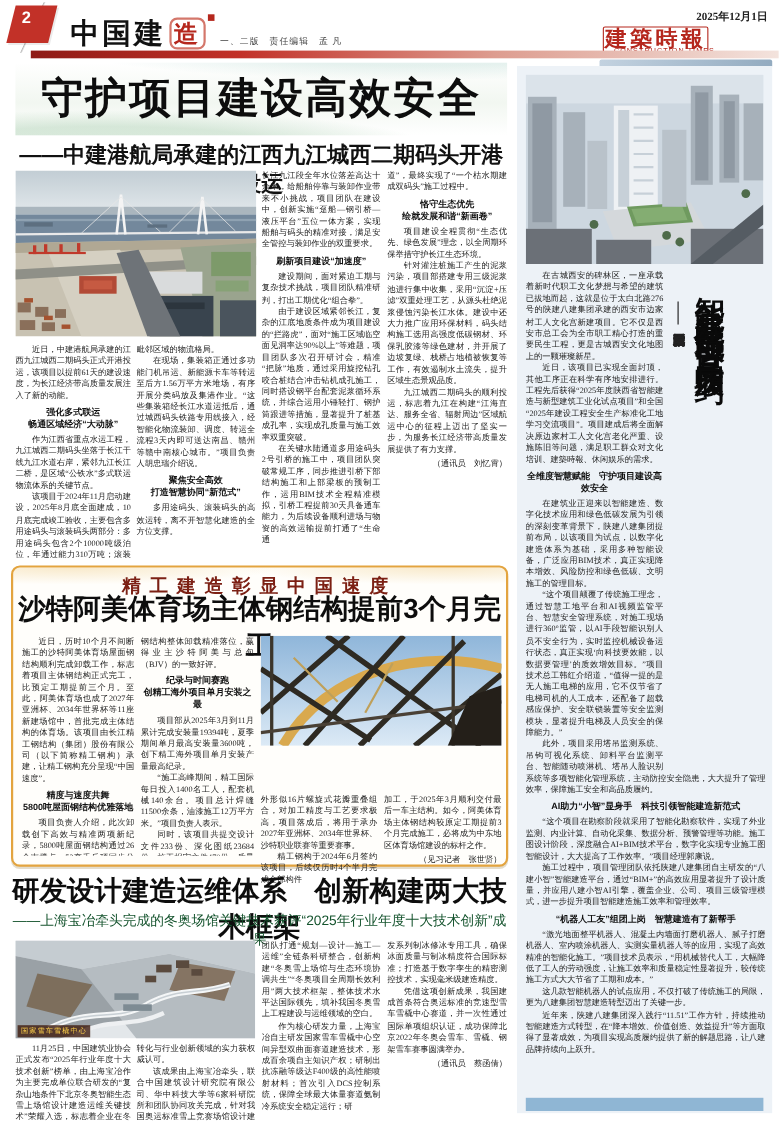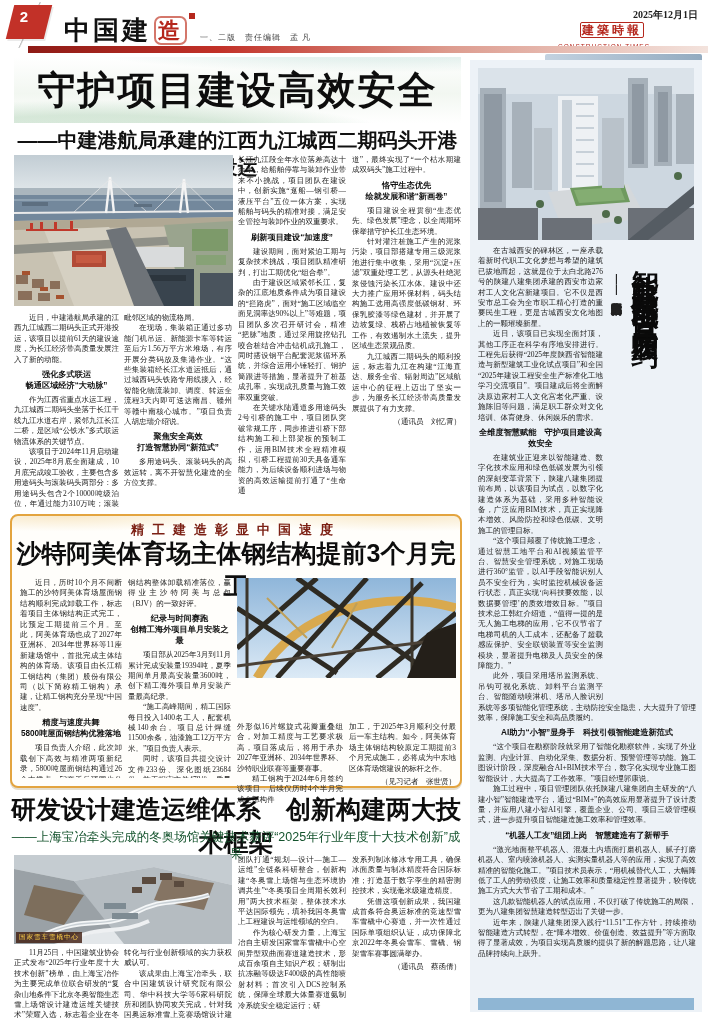--- a/index.html
+++ b/index.html
@@ -14,21 +14,21 @@
                   font-weight:700; padding:3px 0 0 8px; font-family:"Liberation Sans",sans-serif; }
   .hdr-slash { left:2px; top:2px; width:58px; height:46px;
                background:linear-gradient(115deg, transparent 47%, #b9b9b9 48%, transparent 50%); }
   .brand { left:64px; top:13px; font-size:26px; font-weight:900; letter-spacing:3px;
            font-family:"Liberation Sans",sans-serif; color:#111; }
   .brand .zao { color:#b5271d; border:2px solid #d4776b; border-radius:7px; padding:0 2px;
                 font-size:22px; margin-left:3px; position:relative; top:-1px; }
   .brand .seal { display:inline-block; width:6px; height:6px; background:#b5271d; margin-left:2px; vertical-align:top; }
   .edition { left:200px; top:32px; font-size:8px; color:#444; letter-spacing:1px; }
   .dateline { right:10px; top:8px; font-size:10px; color:#222; font-weight:700; }
-  .masthead-cn { right:64px; top:22px; font-size:12px; font-weight:900; color:#b5271d;
+  .masthead-cn { right:64px; top:22px; font-size:20px; font-weight:900; color:#b5271d;
                  letter-spacing:3px; font-family:"Liberation Serif",serif; }
   .masthead-cn b { border:1px solid #b5271d; padding:0 1px; border-radius:2px; font-weight:900; }
   .masthead-en { right:58px; top:43px; font-size:6.5px; color:#b5271d; letter-spacing:1px;
                  font-family:"Liberation Sans",sans-serif; }
   .redbar { left:28px; top:46px; width:680px; height:7px;
             background:linear-gradient(90deg,#8e1b16,#c23128 28%,#dd9c8f 62%,#f3e3dd 100%); }
   .bluebar-top { left:545px; top:54px; width:157px; height:8px; border-radius:2px;
             background:linear-gradient(90deg,#c3d2e0,#93abc0); }
 
   
@@ -55,21 +55,21 @@
   .a-c3 { left:238px; top:155px; width:108px; height:354px; }
   .a-c4 { left:352px; top:155px; width:109px; height:354px; }
 
   
   .b-box { left:10px; top:514px; width:452px; height:274px; border:2px solid #e3a43f;
            border-radius:8px; background:
              radial-gradient(60% 22px at 12% 0%, rgba(233,186,90,.30), transparent 70%),
              radial-gradient(60% 22px at 88% 0%, rgba(233,186,90,.30), transparent 70%),
              #fffefb;
            box-shadow:0 2px 0 #e4ddcd; }
-  .b-kicker { left:10px; top:521px; width:452px; text-align:center; font-size:13px;
+  .b-kicker { left:10px; top:521px; width:452px; text-align:center; font-size:17px;
               letter-spacing:8px; font-weight:700; color:#7c2014; font-family:"Liberation Serif",serif; }
   .b-head { left:10px; top:537px; width:452px; text-align:center; font-size:25px; font-weight:900;
             font-family:"Liberation Sans",sans-serif; color:#0d0d0d; }
   .b-c1 { left:20px;  top:578px; width:102px; height:200px; }
   .b-c2 { left:128px; top:578px; width:103px; height:200px; }
   .b-photo { left:237px; top:578px; width:219px; height:100px; }
   .b-c3 { left:237px; top:682px; width:106px; height:96px;margin-top:40px; }
   .b-c4 { left:349px; top:722px; width:107px; height:96px; }
 
   
@@ -347,21 +347,21 @@
     </g>
 </svg>
 
 <div class="abs d-body">
   <div class="d-titlebox">
     <div class="d-subtitle">——陕建八建集团西安市边家村工人文化宫新建项目智慧建造纪实</div>
     <div class="d-title">智能建造赋能项目高品质履约</div>
   </div>
   <div>
       <div class="blk-p">在古城西安的碑林区，一座承载着新时代职工文化梦想与希望的建筑已拔地而起，这就是位于太白北路276号的陕建八建集团承建的西安市边家村工人文化宫新建项目。它不仅是西安市总工会为全市职工精心打造的重要民生工程，更是古城西安文化地图上的一颗璀璨新星。</div>
-      <div class="blk-p">近日，该项目已实现全面封顶，其他工序正在科学有序地安排进行。工程先后获得“2025年度陕西省智能建造与新型建筑工业化试点项目”和全国“2025年建设工程安全生产标准化工地学习交流项目”。项目建成后将全面解决原边家村工人文化宫老化严重、设施陈旧等问题，满足职工群众对文化培训、体育健身、休闲娱乐的需求。</div>
+      <div class="blk-p">近日，该项目已实现全面封顶，其他工序正在科学有序地安排进行。工程先后获得“2025年度陕西省智能建造与新型建筑工业化试点项目”和全国“2025年建设工程安全生产标准化工地学习交流项目”。项目建成后将全面解决原边家村工人文化宫老化严重、设施陈旧等问题，满足职工群众对文化培训、建築時報、休闲娱乐的需求。</div>
       <div class="blk-h">全维度智慧赋能　守护项目建设高效安全</div>
       <div class="blk-p">在建筑业正迎来以智能建造、数字化技术应用和绿色低碳发展为引领的深刻变革背景下，陕建八建集团提前布局，以该项目为试点，以数字化建造体系为基础，采用多种智能设备，广泛应用BIM技术，真正实现降本增效、风险防控和绿色低碳、文明施工的管理目标。</div>
       <div class="blk-p">“这个项目颠覆了传统施工理念，通过智慧工地平台和AI视频监管平台、智慧安全管理系统，对施工现场进行360°监管，以AI手段智能识别人员不安全行为，实时监控机械设备运行状态，真正实现‘向科技要效能，以数据要管理’的质效增效目标。”项目技术总工韩红介绍道，“值得一提的是无人施工电梯的应用，它不仅节省了电梯司机的人工成本，还配备了超载感应保护、安全联锁装置等安全监测模块，显著提升电梯及人员安全的保障能力。”</div>
       <div class="blk-p">此外，项目采用塔吊监测系统、吊钩可视化系统、卸料平台监测平台、智能随动喷淋机、塔吊人脸识别系统等多项智能化管理系统，主动防控安全隐患，大大提升了管理效率，保障施工安全和高品质履约。</div>
       <div class="blk-h">AI助力“小智”显身手　科技引领智能建造新范式</div>
       <div class="blk-p">“这个项目在勘察阶段就采用了智能化勘察软件，实现了外业监测、内业计算、自动化采集、数据分析、预警管理等功能。施工图设计阶段，深度融合AI+BIM技术平台，数字化实现专业施工图智能设计，大大提高了工作效率。”项目经理郭康说。</div>
       <div class="blk-p">施工过程中，项目管理团队依托陕建八建集团自主研发的“八建小智”智能建造平台，通过“BIM+”的高效应用显著提升了设计质量，并应用八建小智AI引擎，覆盖企业、公司、项目三级管理模式，进一步提升项目智能建造施工效率和管理效率。</div>
       <div class="blk-h">“机器人工友”组团上岗　智慧建造有了新帮手</div>
       <div class="blk-p">“激光地面整平机器人、混凝土内墙面打磨机器人、腻子打磨机器人、室内喷涂机器人、实测实量机器人等的应用，实现了高效精准的智能化施工。”项目技术员表示，“用机械替代人工，大幅降低了工人的劳动强度，让施工效率和质量稳定性显著提升，较传统施工方式大大节省了工期和成本。”</div>
       <div class="blk-p">这几款智能机器人的试点应用，不仅打破了传统施工的局限，更为八建集团智慧建造转型迈出了关键一步。</div>

